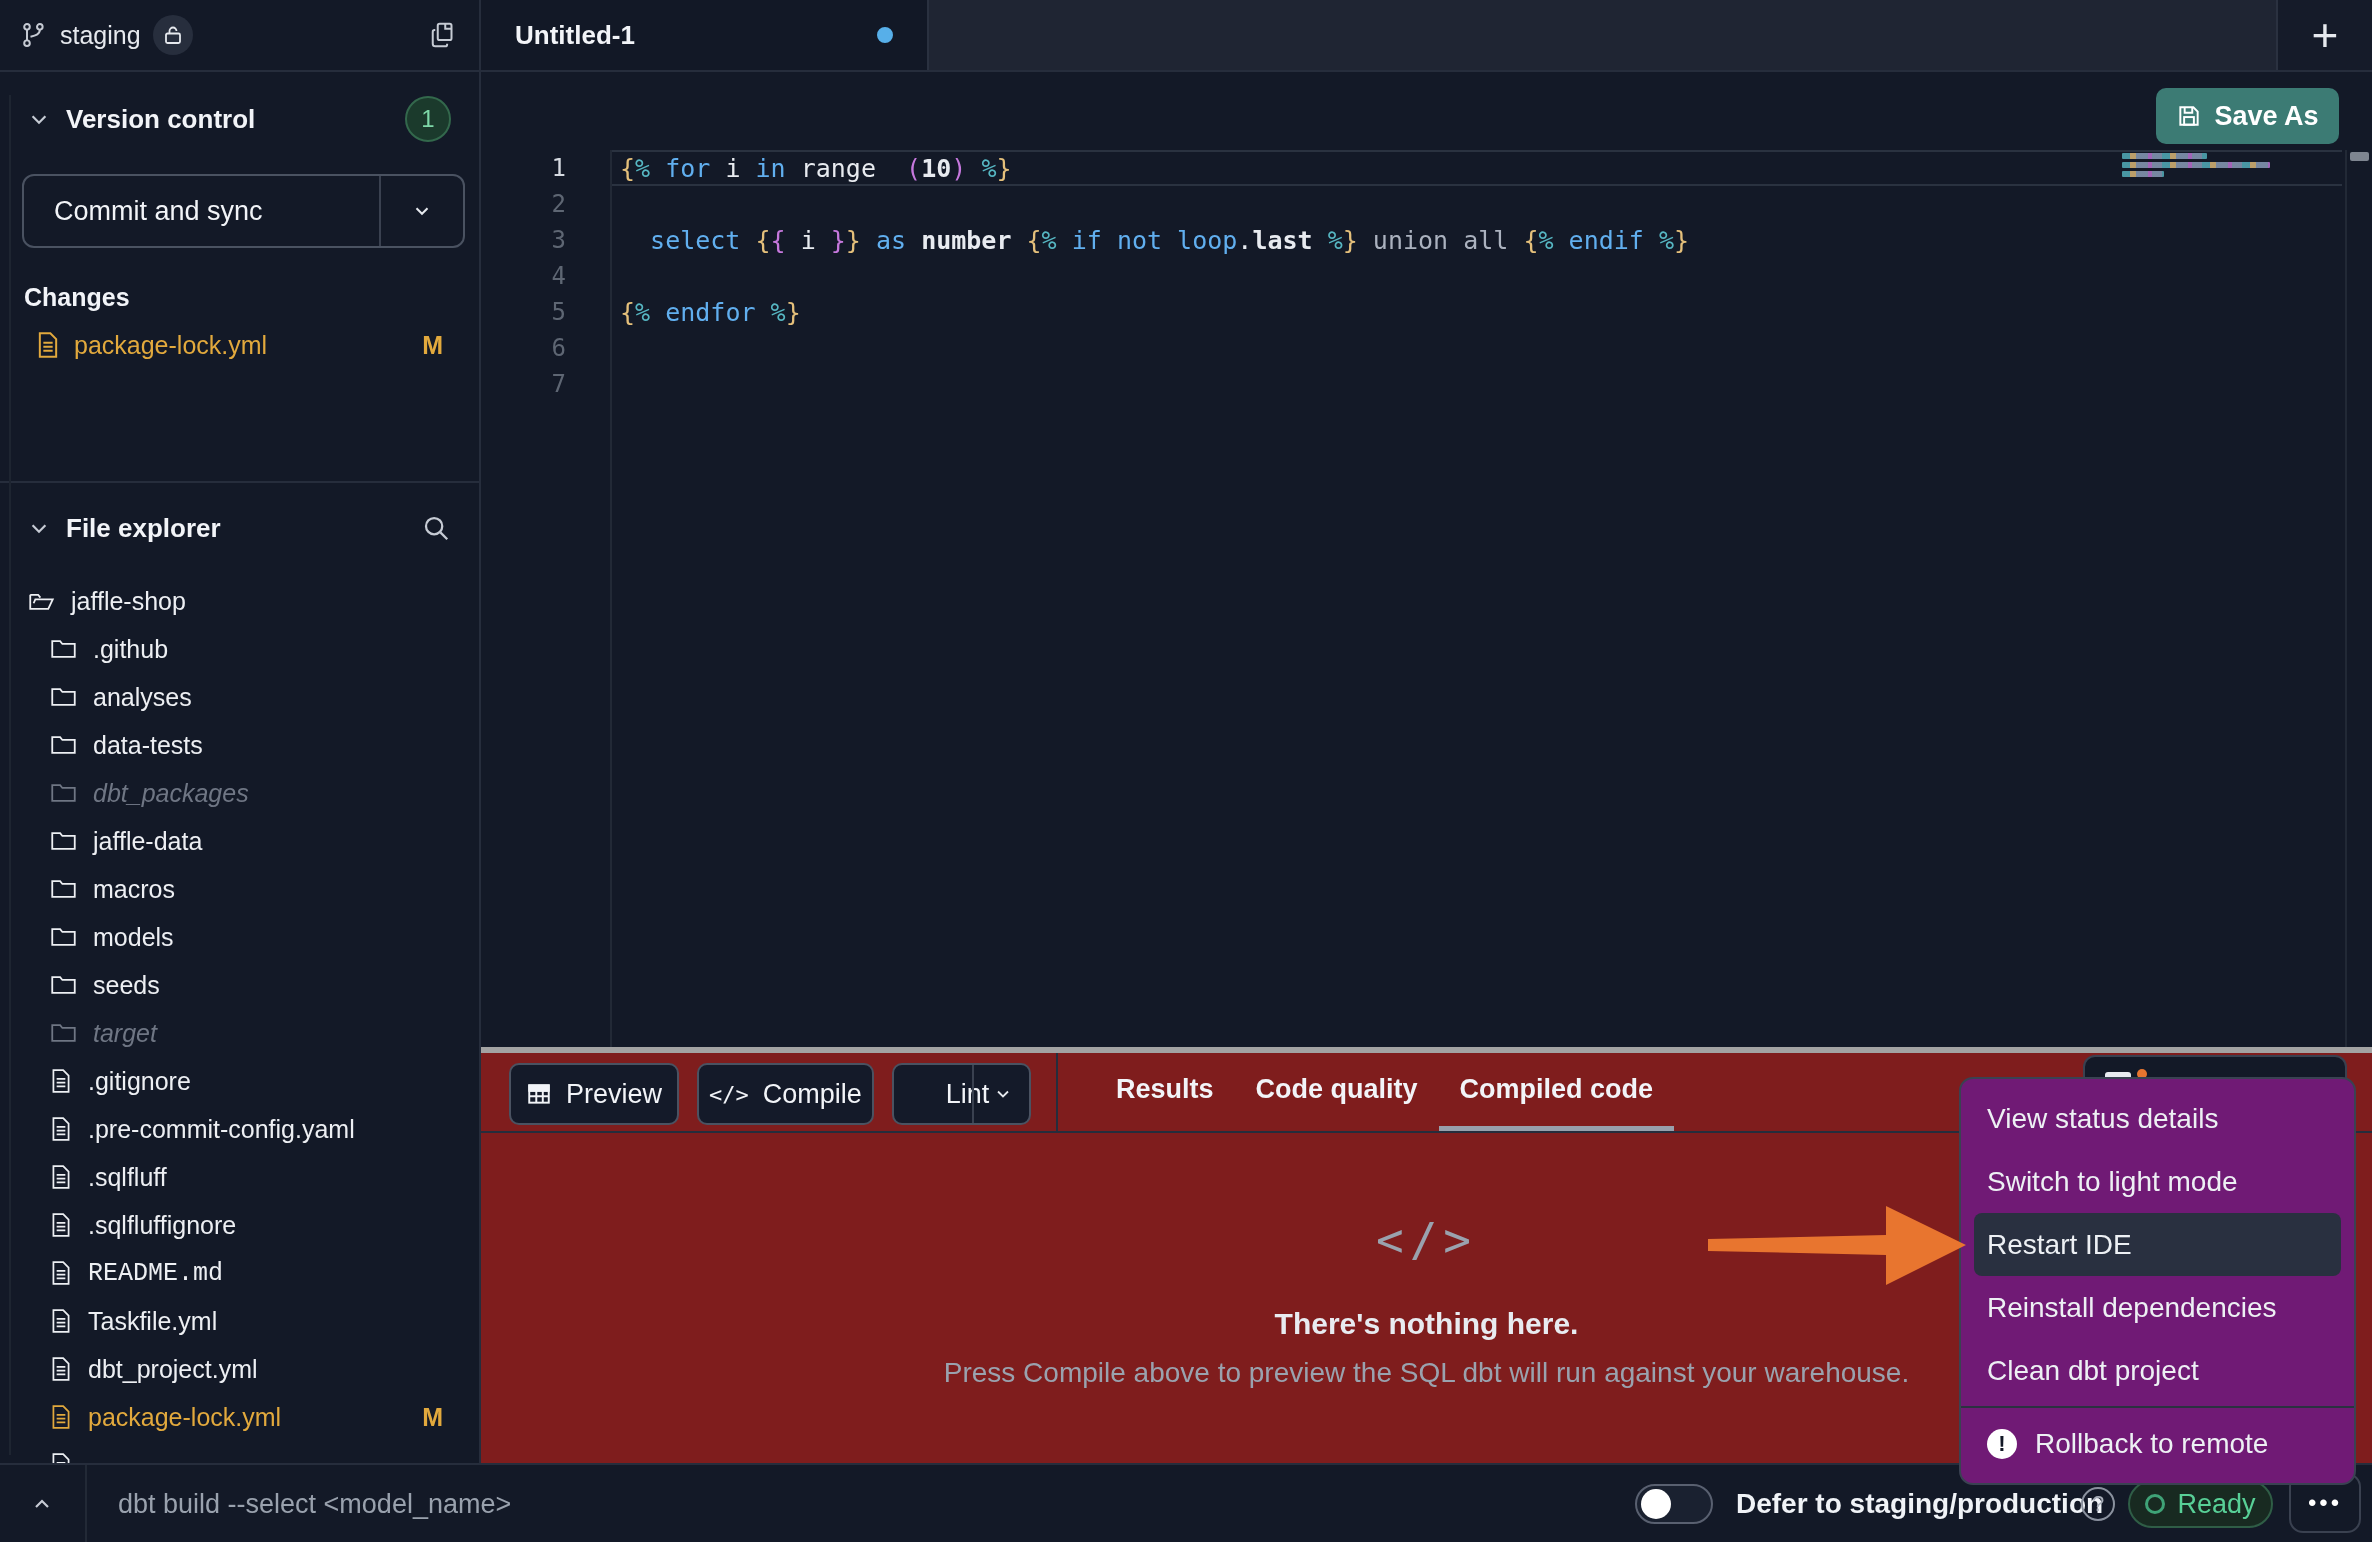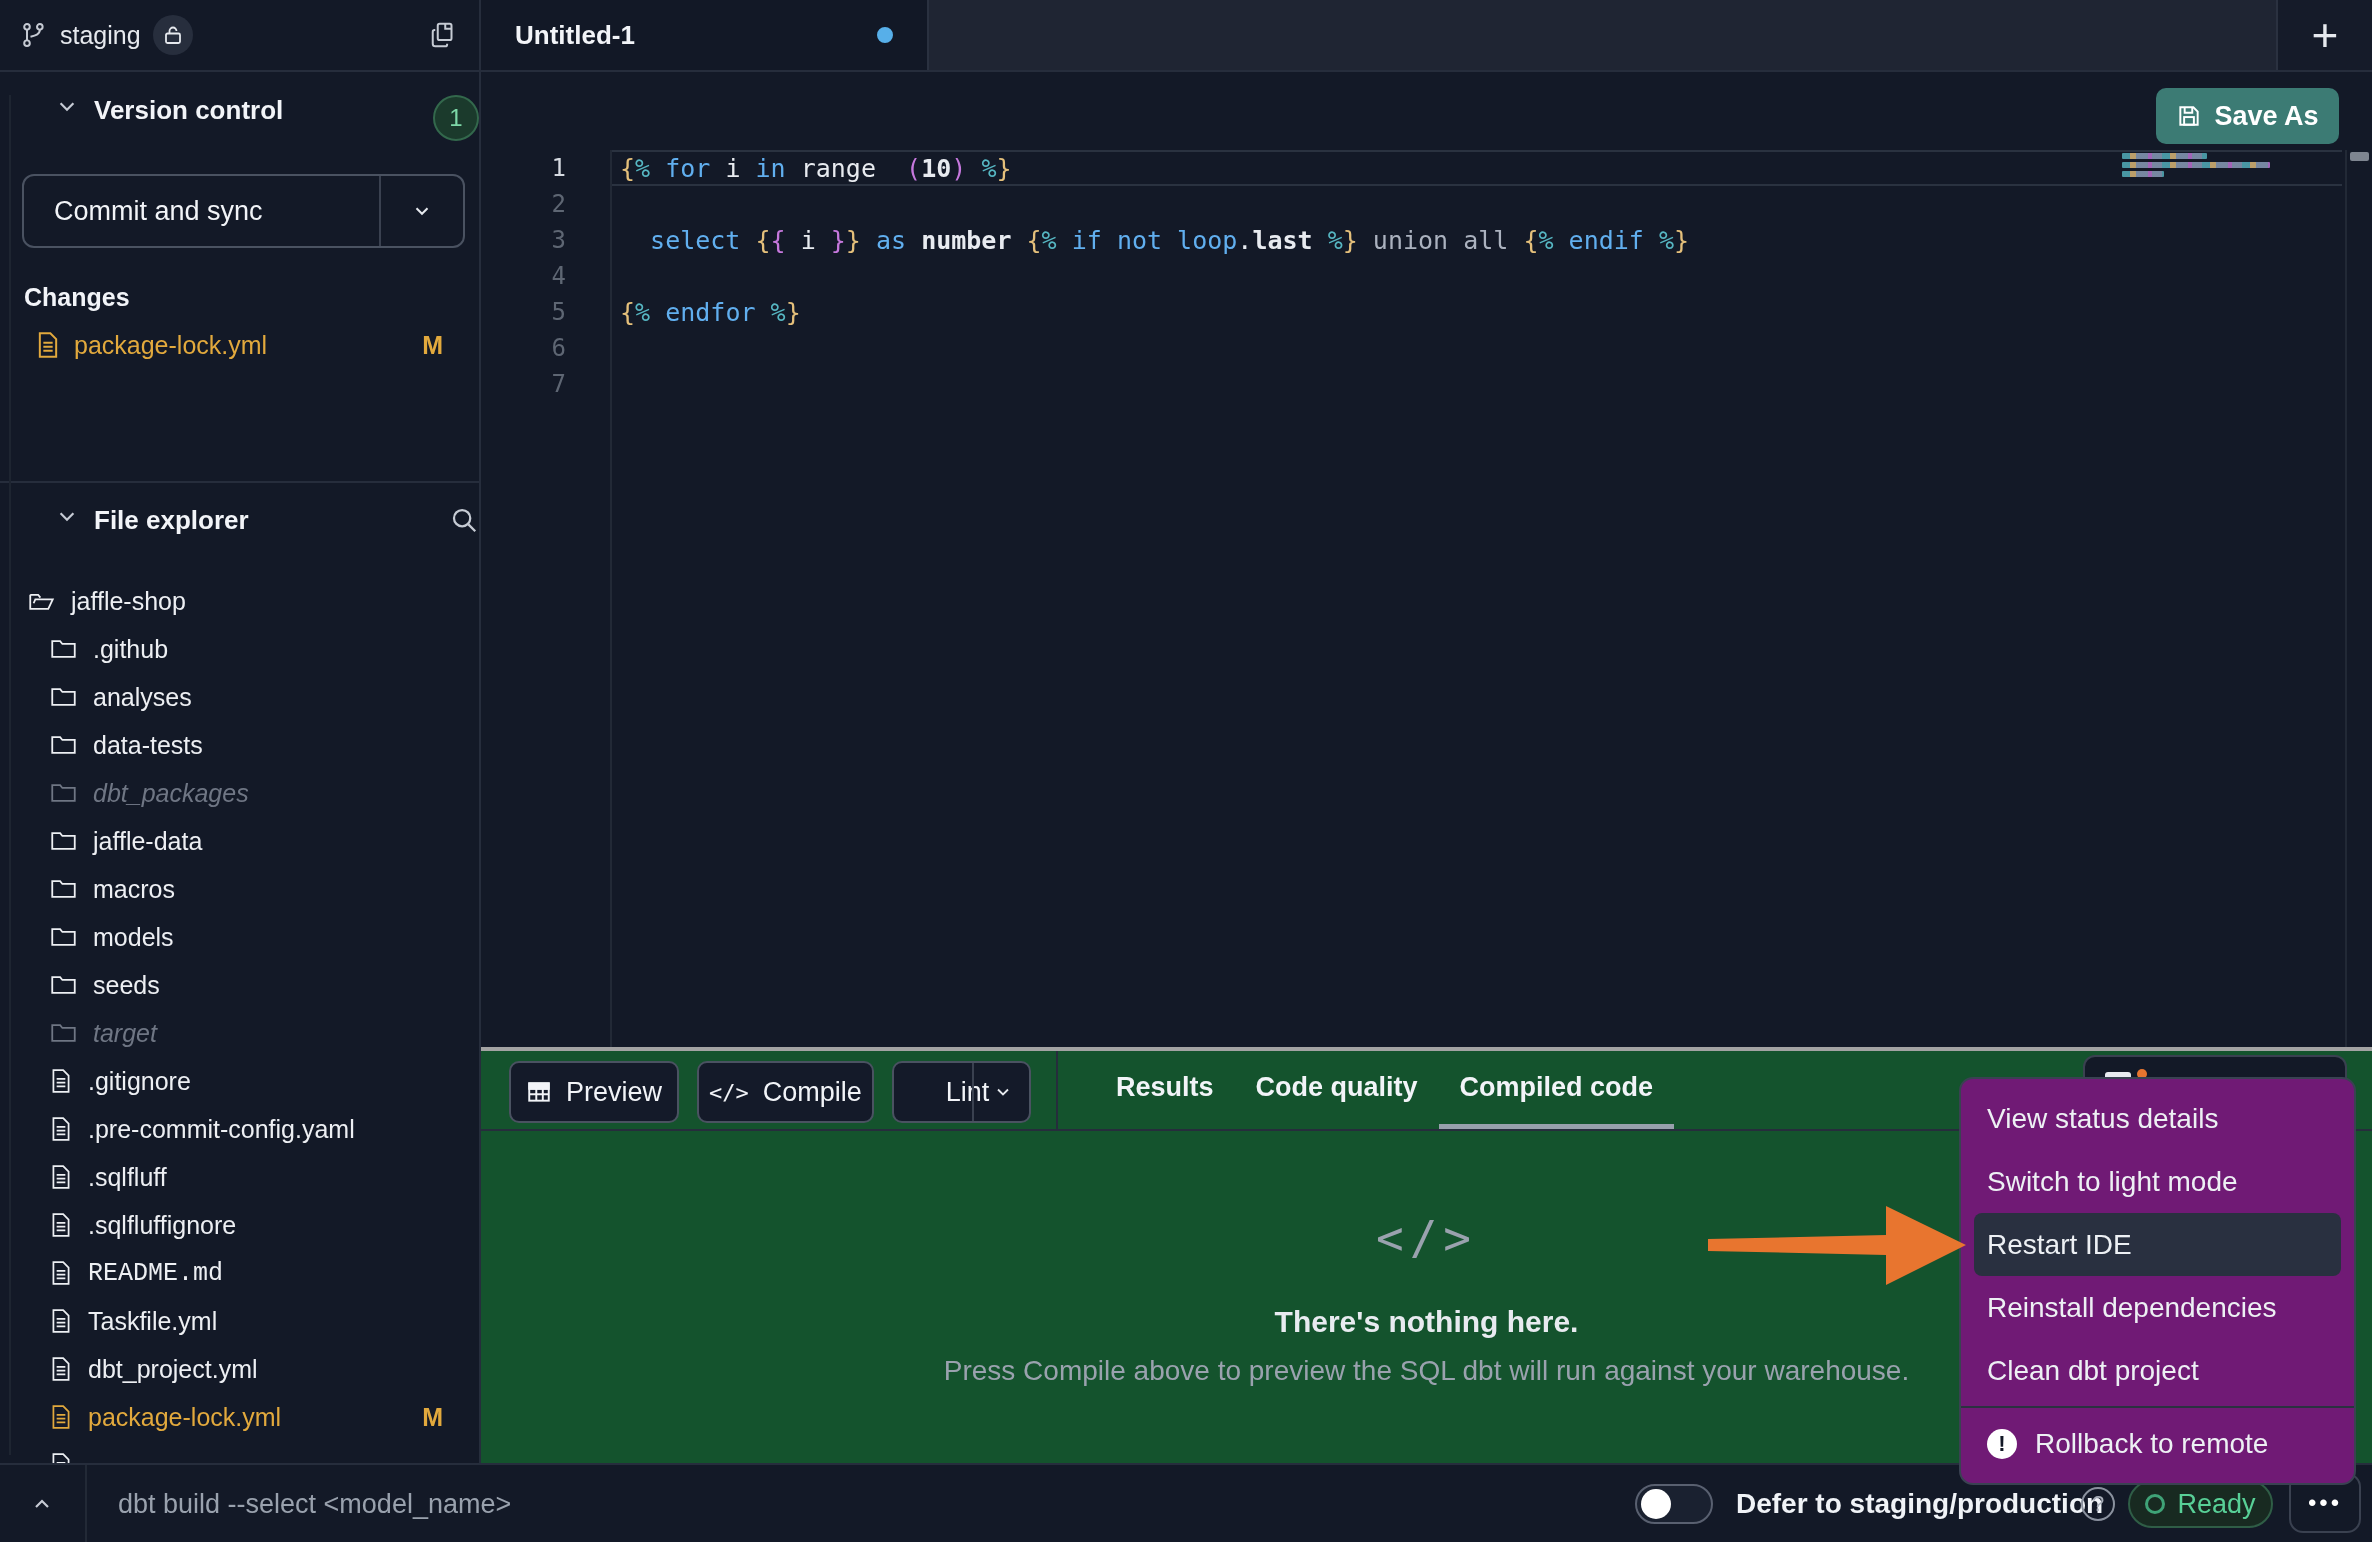--- a/index.html
+++ b/index.html
@@ -10,21 +10,21 @@
 
   
   #sidebar { left:0; top:0; width:481px; height:1463px; background:#131927; border-right:2px solid #262D3C; }
   #sb-left-line { left:9px; top:95px; height:1360px; width:2px; background:#1E2531; }
   #sb-header { left:0; top:0; width:100%; height:72px; border-bottom:2px solid #262D3C; display:flex; align-items:center; padding:0 20px; }
   .icon { display:inline-flex; align-items:center; justify-content:center; }
   #branch-name { font-size:25px; color:#E6E9EE; margin-left:12px; }
   #lock-badge { width:40px; height:40px; border-radius:50%; background:#272E3D; margin-left:12px; display:flex; align-items:center; justify-content:center; }
   #copy-btn { margin-left:auto; cursor:pointer; }
 
-  .section-header { display:flex; align-items:flex-start;margin-left:28px; }
+  .section-header { display:flex; align-items:center; }
   #vc-header { left:0; top:95px; width:100%; height:48px; padding:0 28px; }
   .section-title { font-size:26px; font-weight:bold; color:#F2F4F8; margin-left:16px; }
   #vc-badge { margin-left:auto; width:46px; height:46px; border-radius:50%; background:#1B3A2C; border:2px solid #33684C;
               display:flex; align-items:center; justify-content:center; font-size:24px; color:#7ED8A8; }
   #commit-btn { left:22px; top:174px; width:443px; height:74px; border:2px solid #4A5261; border-radius:12px;
                 display:flex; align-items:center; cursor:pointer; }
   #commit-label { font-size:27px; padding-left:30px; color:#F2F4F8; }
   #commit-divider { margin-left:auto; width:2px; height:100%; background:#3A4150; }
   #commit-chevron { width:82px; display:flex; align-items:center; justify-content:center; }
   #changes-label { left:24px; top:283px; font-size:25px; font-weight:bold; color:#F2F4F8; }
@@ -70,21 +70,21 @@
   #gutter-line { left:129px; top:0; bottom:0; width:2px; background:#222936; }
   .tk-y{color:#E5C07B;} .tk-t{color:#56B6C2;} .tk-b{color:#61AFEF;} .tk-p{color:#C678DD;}
   .tk-w{color:#E8EBF0;} .tk-wb{color:#E8EBF0;font-weight:bold;} .tk-g{color:#ABB2BF;}
   #minimap { right:102px; top:3px; width:148px; }
   .mm-bar { height:6px; margin-bottom:3px; border-radius:1px;
             background:repeating-linear-gradient(90deg,#56B6C2 0 8px,#E5C07B 8px 14px,#8FA3C0 14px 26px,#C678DD 26px 30px,#8FA3C0 30px 40px); opacity:.8; }
   #v-scrollbar { right:0; top:0; bottom:0; width:27px; border-left:2px solid #222936; }
   #v-thumb { position:absolute; top:2px; left:3px; right:3px; height:9px; background:#7E8590; border-radius:2px; }
 
   
-  #bottom-panel { left:0; top:1047px; width:100%; height:416px; background:#14532d; border-top:4px solid #a3a3a3; }
+  #bottom-panel { left:0; top:1047px; width:100%; height:416px; background:#7f1d1d; border-top:6px solid #a3a3a3; }
   #bp-toolbar { position:absolute; left:0; top:0; width:100%; height:80px; border-bottom:2px solid #262D3C; }
   .tool-btn { position:absolute; top:10px; height:62px; border:2px solid #4A5261; border-radius:10px;
               display:flex; align-items:center; justify-content:center; gap:14px; cursor:pointer; background:#141A29; }
   .tool-label { font-size:27px; color:#F2F4F8; }
   #preview-btn { left:28px; width:170px; }
   #compile-btn { left:216px; width:177px; }
   #lint-btn { left:411px; width:139px; justify-content:center; padding-left:12px; gap:0; }
   #lint-divider { position:absolute; left:78px; top:0; bottom:0; width:2px; background:#3A4150; }
   #lint-chevron { position:absolute; right:16px; }
   .glyph-code { font-family:"DejaVu Sans Mono", monospace; font-size:22px; color:#F2F4F8; }

